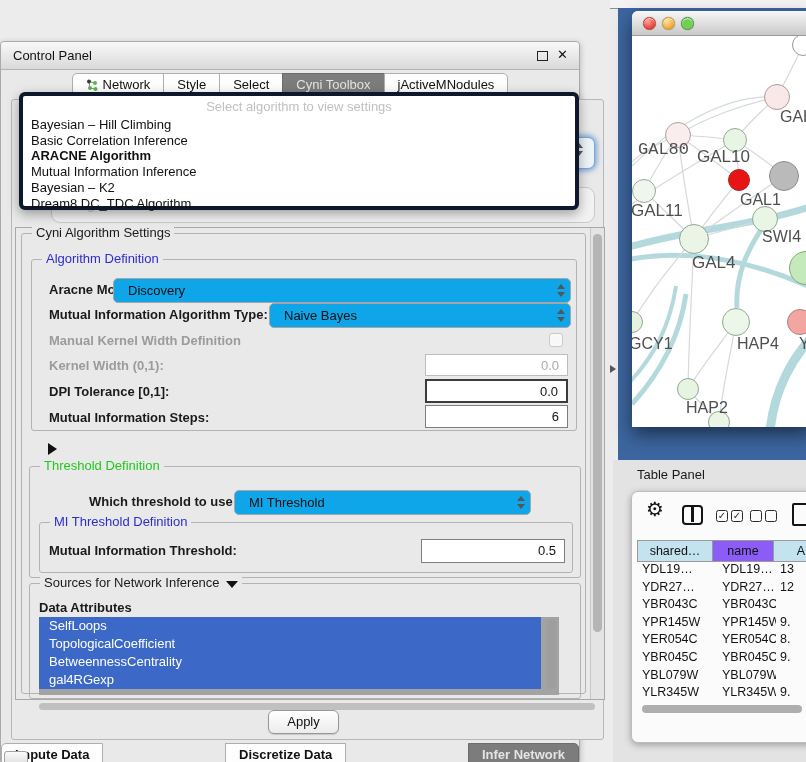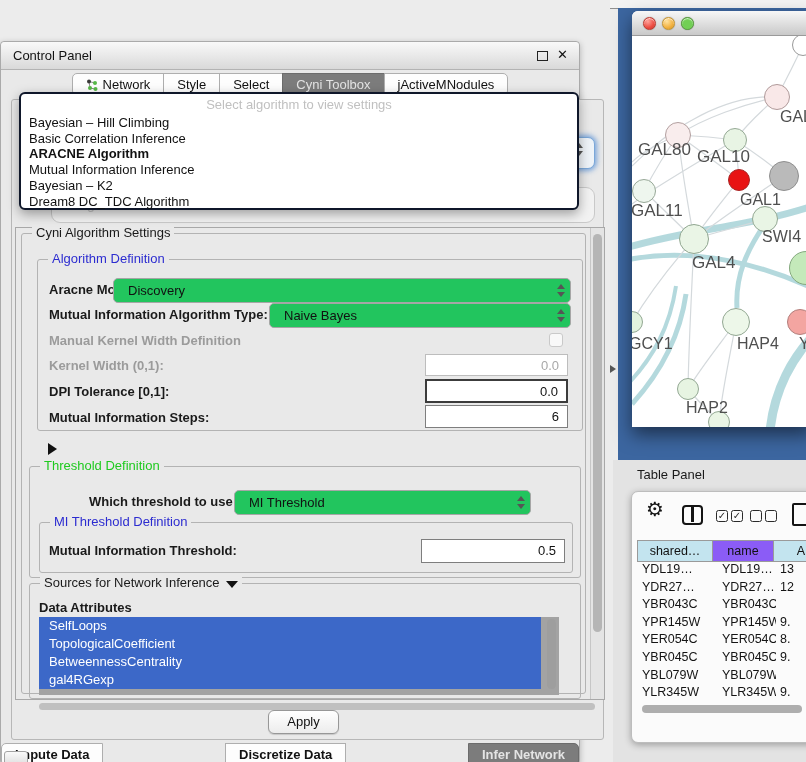--- a/index.html
+++ b/index.html
@@ -47,21 +47,21 @@
   
   .fs{border:1px solid #b3b3b3;border-radius:3px;box-sizing:border-box;}
   .legend{position:absolute;top:-9px;left:10px;background:#e9e9e9;padding:0 4px;font-size:13px;color:#1a1a1a;white-space:nowrap;}
   .legend.blue{color:#2c2cd0;}
   .legend.green{color:#1fca1f;}
 
   .lbl{font-size:13px;color:#1a1a1a;white-space:nowrap;}
   .lbl.b{font-weight:700;}
   .lbl.dis{color:#9b9b9b;font-weight:700;}
 
-  .combo{background:#22c55e;border:1px solid #a6a6a6;border-radius:5px;display:flex;align-items:center;box-sizing:border-box;}
+  .combo{background:#0ea5e9;border:1px solid #a6a6a6;border-radius:5px;display:flex;align-items:center;box-sizing:border-box;}
   .combo .txt{flex:1;padding-left:14px;font-size:13px;color:#111;}
   .steps{display:flex;flex-direction:column;gap:3px;align-items:center;width:18px;}
   .tri-up{width:0;height:0;border-left:4px solid transparent;border-right:4px solid transparent;border-bottom:5px solid #555;}
   .tri-dn{width:0;height:0;border-left:4px solid transparent;border-right:4px solid transparent;border-top:5px solid #555;}
 
   .field{background:#fff;font-size:13px;color:#111;text-align:right;box-sizing:border-box;padding:3px 8px 0 0;}
   .field.dis{border:1px solid #bdbdbd;color:#a8a8a8;}
   .field.dark{border:2px solid #3c3c3c;}
   .field.mid{border:1px solid #7e7e7e;}
 
@@ -75,21 +75,21 @@
   .listbox{background:#a3a3a3;overflow:hidden;}
   .list-item{height:18px;line-height:18px;background:#3c68c8;color:#ffffff;font-size:13px;padding-left:10px;width:492px;}
   .list-vsb{position:absolute;right:3px;top:2px;width:9px;height:70px;background:#9e9e9e;border-radius:5px;}
 
   .apply-btn{width:71px;height:24px;border:1px solid #979797;border-radius:6px;background:linear-gradient(#ffffff,#ececec);
     font-size:13px;color:#111;text-align:center;line-height:22px;box-sizing:border-box;box-shadow:0 1px 1px rgba(0,0,0,0.15);}
 
   .bottom-tabs{left:0;top:701px;width:100%;height:24px;display:flex;justify-content:space-between;}
 
   
-  .dropdown{left:18px;top:50px;width:560px;height:118px;background:#ffffff;border:2px solid #0f172a;border-radius:6px;
+  .dropdown{left:18px;top:50px;width:560px;height:118px;background:#ffffff;border:4px solid #0f172a;border-radius:6px;
     box-shadow:0 4px 12px rgba(0,0,0,0.35);z-index:50;box-sizing:border-box;}
   .dd-prompt{text-align:center;color:#c0c0c0;font-size:13px;padding-top:3px;height:18px;}
   .dd-item{font-size:13px;color:#111;line-height:15.7px;padding-left:8px;white-space:nowrap;}
   .dd-item.bold{font-weight:700;}
 
   
   .net-window{left:632px;top:11px;width:180px;height:416px;border-radius:6px 6px 0 0;
     box-shadow:0 8px 18px rgba(0,0,0,0.5);background:#ffffff;}
   .net-titlebar{left:0;top:0;width:100%;height:25px;background:linear-gradient(#f7f7f7,#c9c9c9);
     border-bottom:1px solid #9a9a9a;border-radius:6px 6px 0 0;box-sizing:border-box;}
@@ -186,21 +186,21 @@
     <div class="abs scrollpane">
       <div class="abs vsb-track">
         <div class="abs vsb-thumb"></div>
       </div>
     </div>
 
     <div class="abs fs" style="left:20px;top:191px;width:565px;height:461px;">
       <span class="legend">Cyni Algorithm Settings</span>
     </div>
 
-    <div class="abs fs" style="left:36px;top:217px;width:546px;height:172px;">
+    <div class="abs fs" style="left:30px;top:217px;width:546px;height:172px;">
       <span class="legend blue">Algorithm Definition</span>
     </div>
 
     <span class="abs lbl b" style="left:48px;top:240px;">Aracne Mode:</span>
     <div class="abs combo" style="left:112px;top:236px;width:458px;height:25px;">
       <span class="txt">Discovery</span>
       <div class="steps">
           <div class="tri-up"></div>
           <div class="tri-dn"></div>
         </div>
@@ -344,21 +344,21 @@
           <div class="net-node" style="left: 0px; top: 143px; height: 24px; width: 24px; background: rgb(238, 246, 238); border: 1px solid rgb(151, 168, 151);"></div>
           <div class="net-node" style="left: 120px; top: 170px; height: 26px; width: 26px; background: rgb(233, 245, 229); border: 1px solid rgb(147, 168, 147);"></div>
           <div class="net-node" style="left: 47px; top: 188px; height: 30px; width: 30px; background: rgb(234, 245, 230); border: 1px solid rgb(144, 166, 144);"></div>
           <div class="net-node" style="left: 157px; top: 215px; height: 34px; width: 34px; background: rgb(196, 233, 186); border: 1px solid rgb(132, 168, 126);"></div>
           <div class="net-node" style="left: -11px; top: 275px; height: 22px; width: 22px; background: rgb(227, 243, 223); border: 1px solid rgb(147, 168, 147);"></div>
           <div class="net-node" style="left: 90px; top: 272px; height: 28px; width: 28px; background: rgb(237, 247, 233); border: 1px solid rgb(147, 168, 147);"></div>
           <div class="net-node" style="left: 155px; top: 273px; height: 26px; width: 26px; background: rgb(243, 165, 161); border: 1px solid rgb(178, 127, 124);"></div>
           <div class="net-node" style="left: 45px; top: 342px; height: 22px; width: 22px; background: rgb(231, 244, 226); border: 1px solid rgb(147, 168, 147);"></div>
           <div class="net-node" style="left: 76px; top: 375px; height: 22px; width: 22px; background: rgb(234, 245, 229); border: 1px solid rgb(147, 168, 147);"></div>
           <div class="net-label" style="left: 148px; top: 72px; font-size: 16px;">GAL</div>
-          <div class="net-label" style="left: 6px; top: 104px; font-size: 17px;">GAL80</div>
+          <div class="net-label" style="left: 6px; top: 104px; font-size: 17px; font-family: Liberation Mono, monospace;">GAL80</div>
           <div class="net-label" style="left: 65px; top: 111px; font-size: 17px;">GAL10</div>
           <div class="net-label" style="left: 108px; top: 155px; font-size: 16px;">GAL1</div>
           <div class="net-label" style="left: -1px; top: 165px; font-size: 17px;">GAL11</div>
           <div class="net-label" style="left: 130px; top: 192px; font-size: 16px;">SWI4</div>
           <div class="net-label" style="left: 60px; top: 217px; font-size: 17px;">GAL4</div>
           <div class="net-label" style="left: -3px; top: 299px; font-size: 16px;">GCY1</div>
           <div class="net-label" style="left: 105px; top: 299px; font-size: 16px;">HAP4</div>
           <div class="net-label" style="left: 167px; top: 299px; font-size: 16px;">Y</div>
           <div class="net-label" style="left: 54px; top: 363px; font-size: 16px;">HAP2</div>
         </div>

